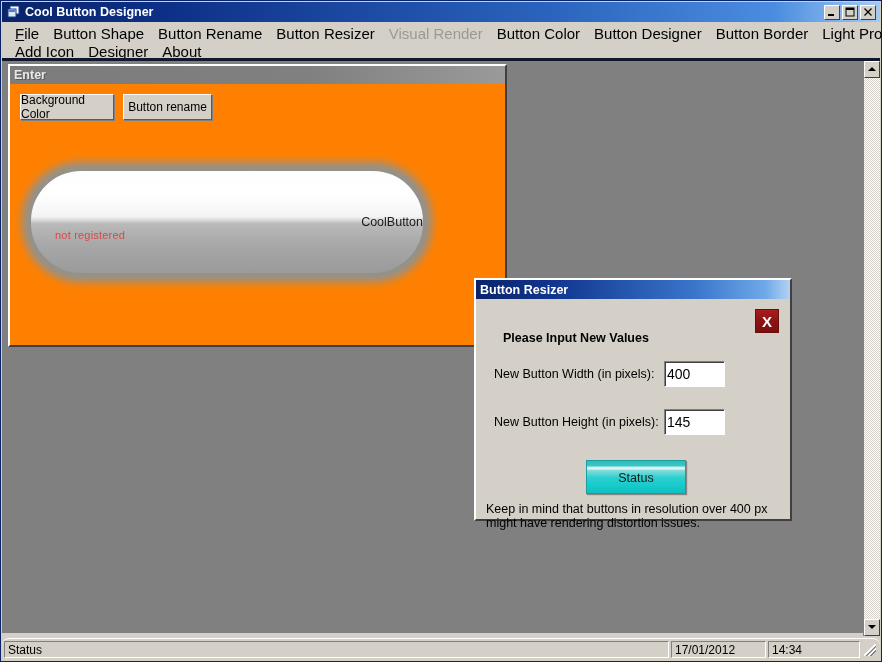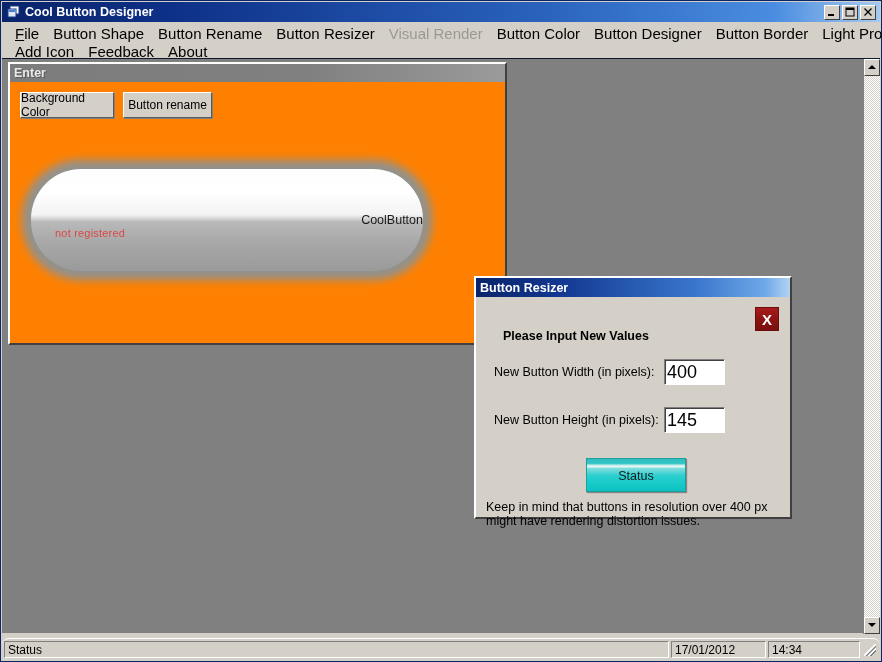--- a/index.html
+++ b/index.html
@@ -90,21 +90,21 @@
   .menu-item .ul { text-decoration: underline; }
 
   
   .client {
     position: absolute;
     left: 1px; top: 57px;
     width: 878px;
     height: 575px;
     background: #808080;
     box-sizing: border-box;
-    border-top: 1px solid #0f172a;
+    border-top: 3px solid #0f172a;
   }
 
   
   .vscroll {
     position: absolute;
     right: 0; top: 0;
     width: 17px;
     height: 575px;
     background: #d4d0c8;
     border-left: 1px solid #808080;
@@ -286,21 +286,21 @@
     color: #000;
     white-space: nowrap;
   }
   .dlg-input {
     position: absolute;
     background: #ffffff;
     border: 1px solid;
     border-color: #808080 #ffffff #ffffff #808080;
     box-shadow: inset 1px 1px 0 #404040;
     font-family: "Liberation Sans", sans-serif;
-    font-size: 18px;
+    font-size: 14px;
     color: #000;
     padding: 1px 2px;
     box-sizing: border-box;
     outline: none;
   }
   .resize-btn {
     position: absolute;
     left: 110px; top: 161px;
     width: 100px; height: 34px;
     background: linear-gradient(to bottom,
@@ -415,21 +415,21 @@
       <span class="menu-item disabled"><span>Visual Render</span></span>
       <span class="menu-item"><span>Button Color</span></span>
       <span class="menu-item"><span>Button Designer</span></span>
       <span class="menu-item"><span>Button Border</span></span>
       <span class="menu-item"><span>Light Properties</span></span>
       <span class="menu-item"><span>Add HyperLink</span></span>
 
     </div>
     <div class="menu-row">
       <span class="menu-item"><span>Add Icon</span></span>
-      <span class="menu-item"><span>Feedback</span></span>
+      <span class="menu-item"><span>Designer</span></span>
       <span class="menu-item"><span>About</span></span>
     </div>
   </div>
 
   <div class="client">
 
     <div class="mdi-child">
       <div class="mdi-caption">
         <span class="mdi-caption-text">Enter</span>
       </div>

